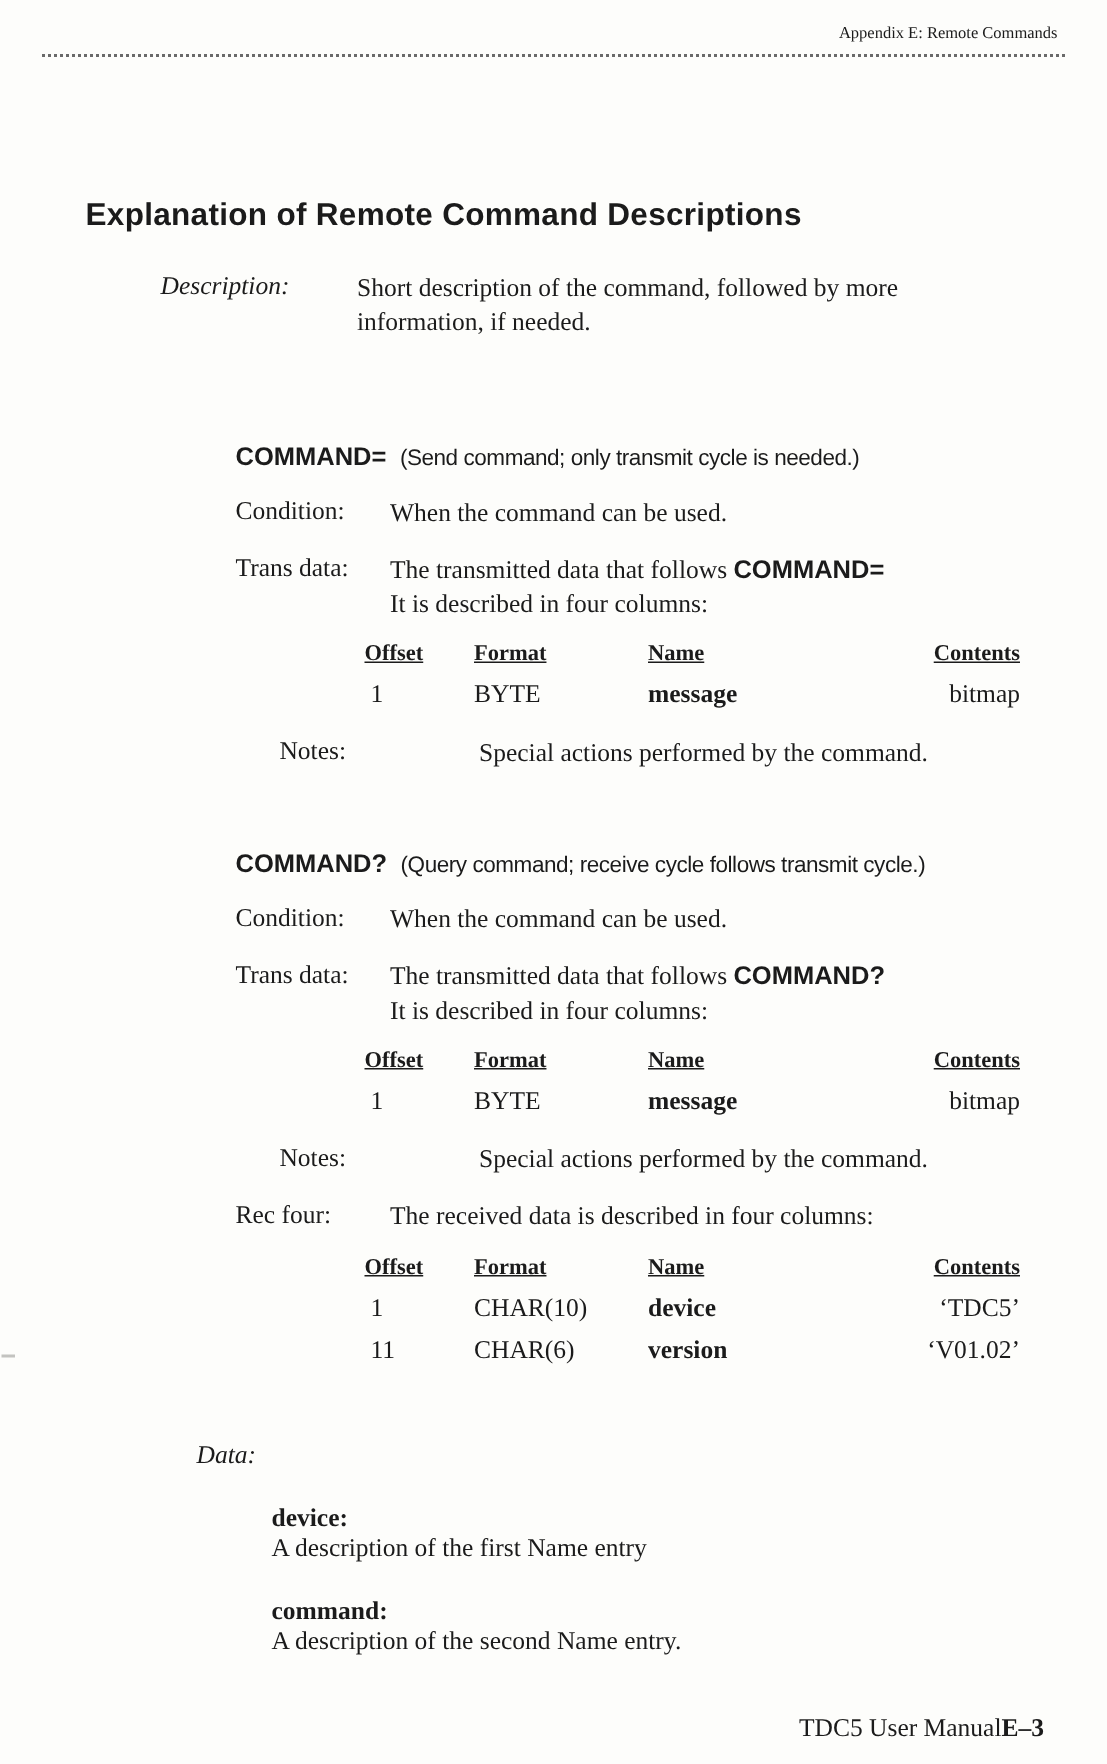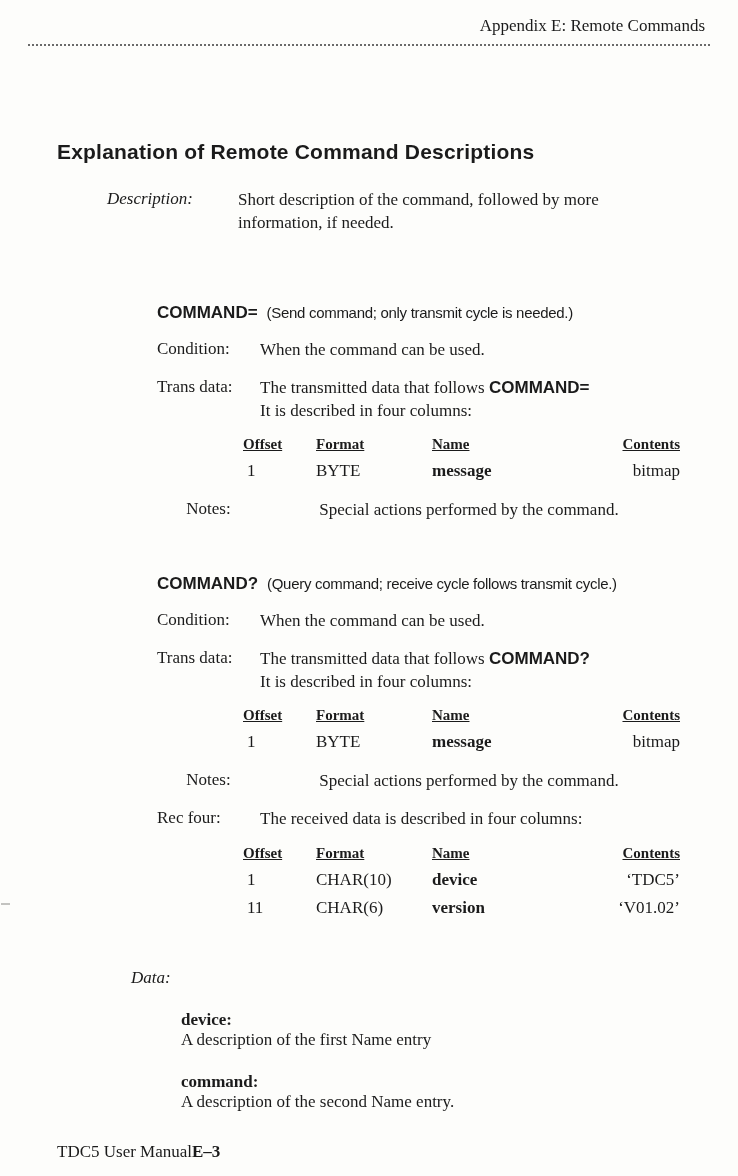--- a/index.html
+++ b/index.html
@@ -10,21 +10,21 @@
     font-family:"Liberation Serif", serif;
     font-size:17px;
     position:relative;
     overflow:hidden;
   }
 
   
   .page-header {
     padding:16px 33px 6px 33px;
     text-align:right;
-    font-size:17px;
+    font-size:11px;
   }
   .header-rule {
     margin:2px 28px 0 28px;
     border-bottom:2px dotted #6a6a6a;
     height:0;
   }
 
   .content { padding:0 60px 0 57px; }
 
   .doc-title {
@@ -118,21 +118,21 @@
     flex-direction:column;
   }
   .data-entry .term { width:103px; flex:none; font-weight:bold; }
 
   .page-footer {
     position:absolute;
     left:57px;
     right:42px;
     bottom:14px;
     display:flex;
-    justify-content:flex-start;
+    justify-content:flex-end;
     align-items:baseline;
     font-size:17px;
   }
   .page-num { font-weight:bold; }
 
   .scan-artifact {
     position:absolute;
     left:1px;
     top:903px;
     width:9px;

